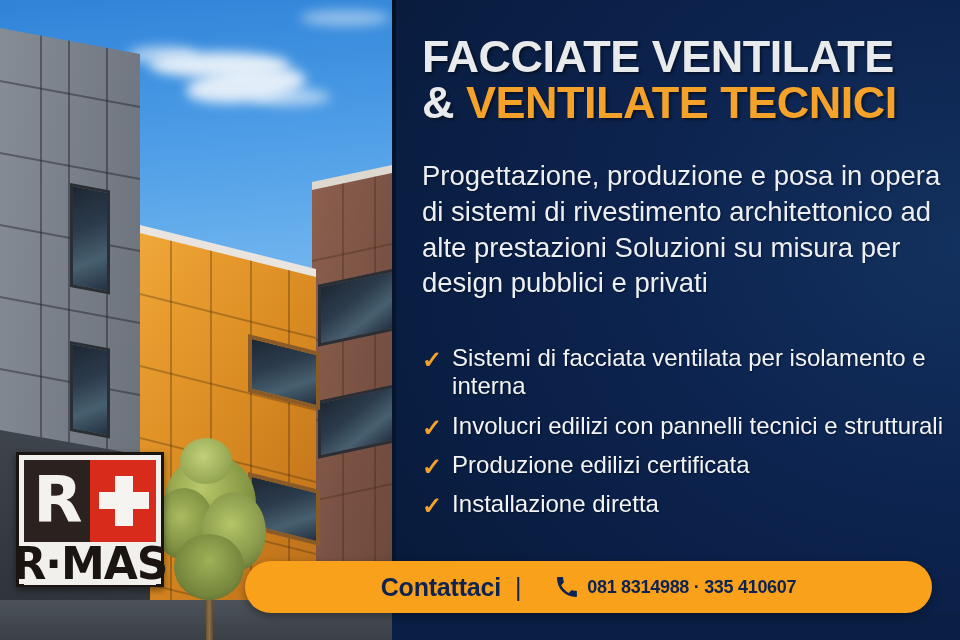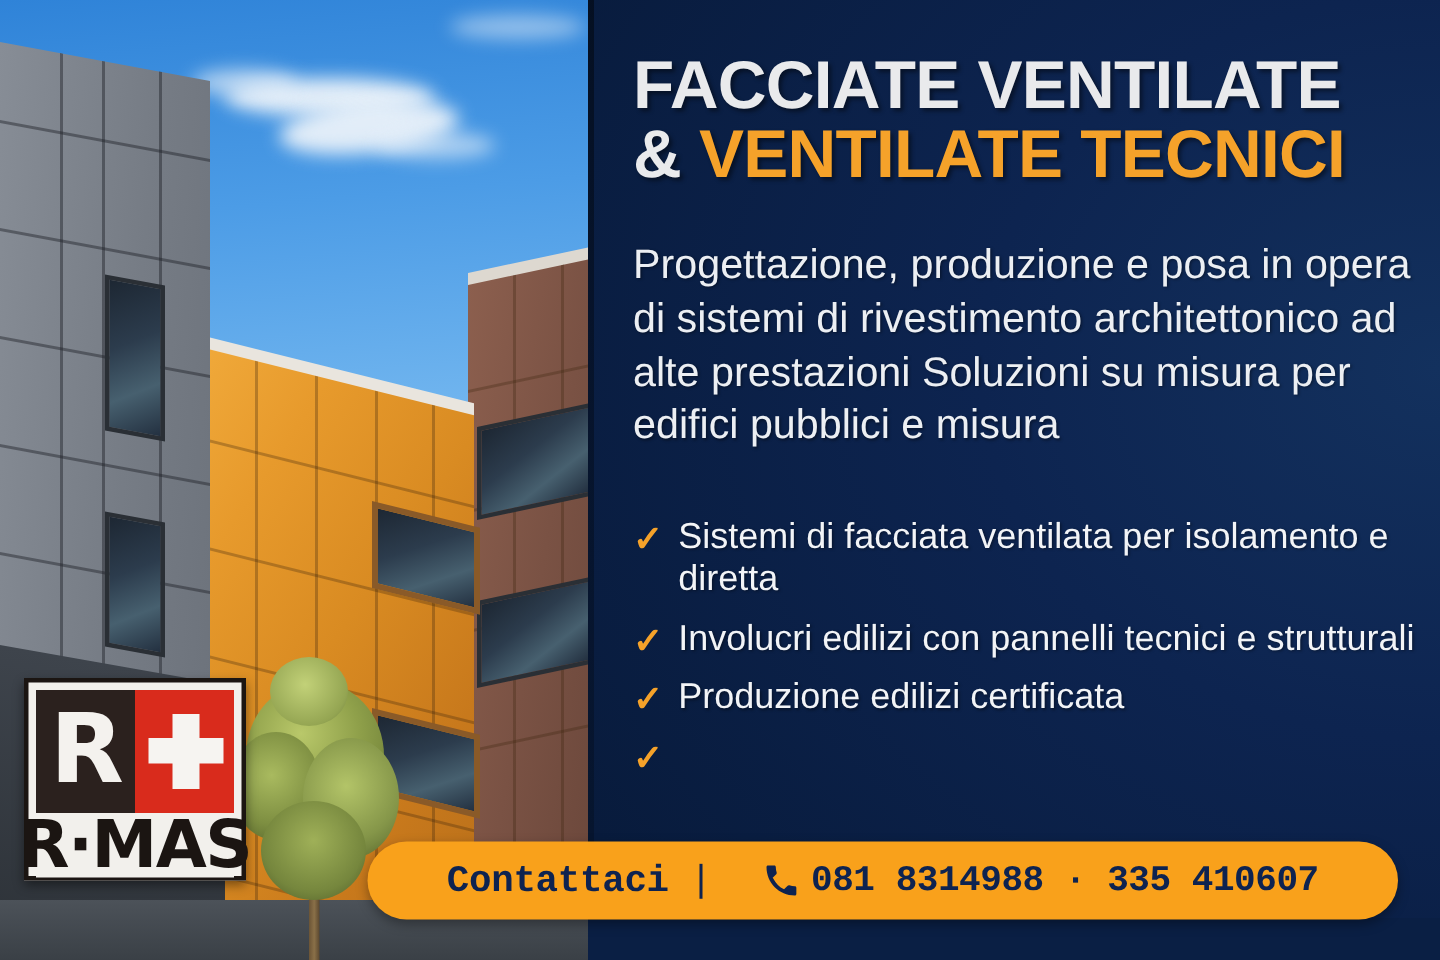--- a/index.html
+++ b/index.html
@@ -88,24 +88,24 @@
     text-shadow:1px 1px 2px rgba(0,0,0,.4);}
 
   
   .contact{
     position:absolute;left:245px;top:561px;width:687px;height:52px;
     background:#f9a11b;border-radius:26px;
     display:flex;align-items:center;justify-content:center;
     box-shadow:0 3px 8px rgba(0,0,0,.35);
   }
   .contact-inner{display:flex;align-items:center;color:#0e2350;
-    font-size:25px;font-weight:bold;white-space:nowrap;letter-spacing:-.2px;font-family:Liberation Mono, monospace;}
+    font-size:25px;font-weight:bold;white-space:nowrap;letter-spacing:-.2px;}
   .sep{margin:0 14px;font-weight:normal;}
   .phone-icon{display:inline-flex;margin:0 8px 0 20px;}
-  .phone-num{font-size:24px;letter-spacing:-.3px;}
+  .phone-num{font-size:18px;letter-spacing:-.3px;}
 
   
   .logo{
     position:absolute;left:16px;top:452px;width:148px;height:135px;
     background:#f2f0ec;border:3px solid #1b1512;box-sizing:border-box;
     box-shadow:0 3px 7px rgba(0,0,0,.45);padding:5px;
   }
   .logo-top{display:flex;height:82px;}
   .logo-r{flex:1;background:#2b211e;display:flex;align-items:center;justify-content:center;}
   .logo-r span{color:#f4f2ee;font-size:64px;font-weight:bold;line-height:.8;
@@ -186,37 +186,38 @@
     </div>
   </div>
 
   <div class="panel">
 
     <div class="headline">
       <div class="h-line h1">FACCIATE VENTILATE</div>
       <div class="h-line h2"><span class="amp">&amp;</span> <span class="org">VENTILATE TECNICI</span></div>
     </div>
 
-    <div class="body-copy">Progettazione, produzione e posa in opera di sistemi di rivestimento architettonico ad alte prestazioni Soluzioni su misura per edifici pubblici e misura</div>
+    <div class="body-copy">Progettazione, produzione e posa in opera di sistemi di rivestimento architettonico ad alte prestazioni Soluzioni su misura per design pubblici e privati</div>
 
     <div class="bullets">
       <div class="bullet">
         <span class="tick">✓</span>
-        <span class="btext">Sistemi di facciata ventilata per isolamento e diretta</span>
+        <span class="btext">Sistemi di facciata ventilata per isolamento e interna</span>
       </div>
       <div class="bullet">
         <span class="tick">✓</span>
         <span class="btext">Involucri edilizi con pannelli tecnici e strutturali</span>
       </div>
       <div class="bullet">
         <span class="tick">✓</span>
         <span class="btext">Produzione edilizi certificata</span>
       </div>
       <div class="bullet">
         <span class="tick">✓</span>
+        <span class="btext">Installazione diretta</span>
       </div>
     </div>
   </div>
 
   <div class="logo">
     <div class="logo-top">
       <div class="logo-r">
         <span>R</span>
       </div>
       <div class="logo-plus">

